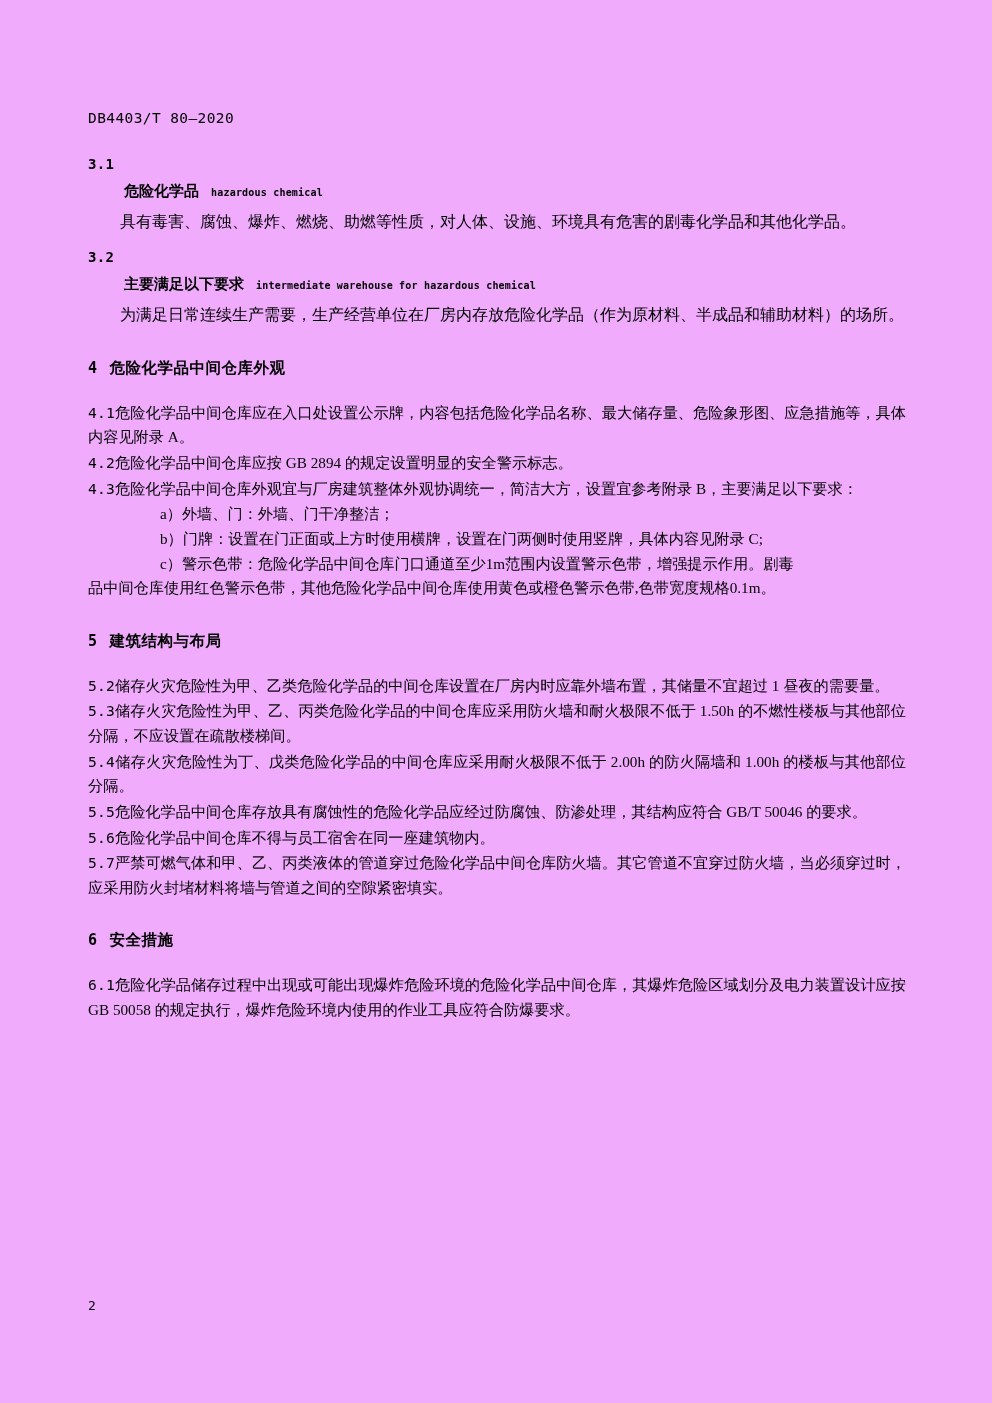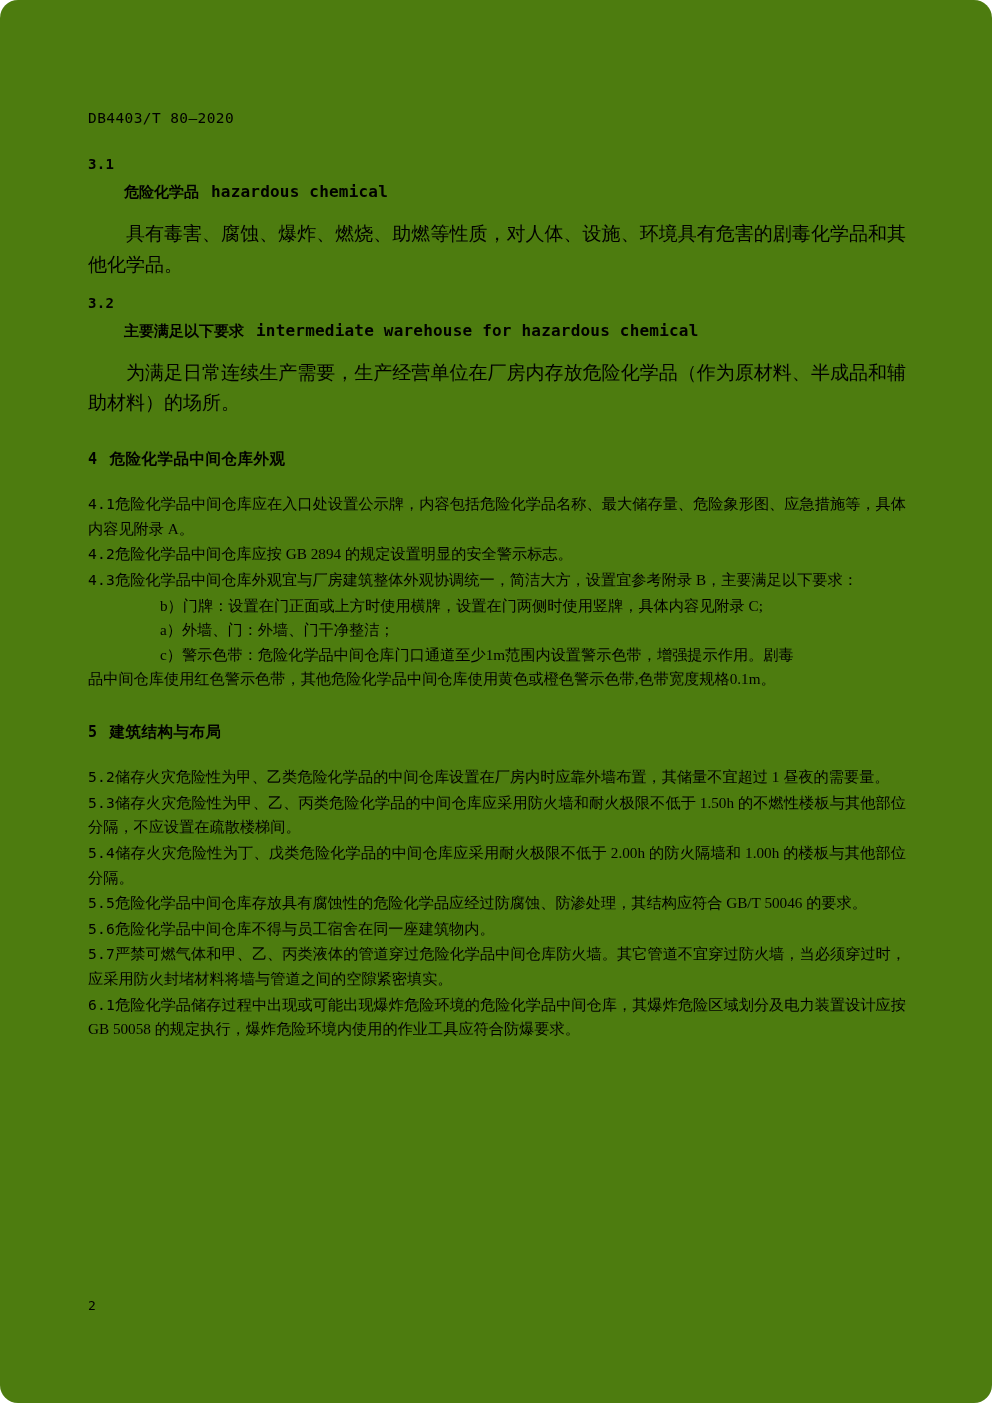--- a/index.html
+++ b/index.html
@@ -4,26 +4,25 @@
 <style>
   html, body {
     margin: 0;
     padding: 0;
     background: #ffffff;
   }
   .page {
     position: relative;
     width: 992px;
     height: 1403px;
-    background: #4d7c0f;
+    background: #f0abfc;
     margin: 0 auto;
     font-family: "Liberation Serif", "DejaVu Serif", serif;
     color: #000000;
     box-sizing: border-box;
-    border-radius: 18px;
   }
   .content {
     position: absolute;
     left: 88px;
     top: 110px;
     width: 818px;
   }
   .header-code {
     font-family: "DejaVu Sans Mono", monospace;
     font-size: 14.5px;
@@ -39,30 +38,30 @@
     font-weight: bold;
   }
   .term-line {
     margin: 10px 0 3px 36px;
     font-size: 15px;
     font-weight: bold;
     font-family: "Liberation Serif", serif;
   }
   .term-line .en {
     font-family: "DejaVu Sans Mono", monospace;
-    font-size: 16px;
+    font-size: 10px;
     font-weight: bold;
     margin-left: 12px;
     letter-spacing: 0.2px;
   }
   .para {
-    font-size: 19px;
+    font-size: 16px;
     line-height: 1.62;
     text-align: justify;
-    margin: 17px 0 2px 0;
+    margin: 8px 0 2px 0;
     text-indent: 2em;
   }
   .section-head {
     font-size: 15.5px;
     font-weight: bold;
     margin: 30px 0 22px 0;
     letter-spacing: 0.5px;
   }
   .section-head .sec-no {
     font-family: "DejaVu Sans Mono", monospace;
@@ -135,22 +134,22 @@
       <span class="n">4.1</span><span>危险化学品中间仓库应在入口处设置公示牌，内容包括危险化学品名称、最大储存量、危险象形图、应急措施等，具体内容见附录 A。</span>
     </p>
     <p class="numbered">
       <span class="n">4.2</span><span>危险化学品中间仓库应按 GB 2894 的规定设置明显的安全警示标志。</span>
     </p>
     <p class="numbered">
       <span class="n">4.3</span><span>危险化学品中间仓库外观宜与厂房建筑整体外观协调统一，简洁大方，设置宜参考附录 B，主要满足以下要求：</span>
     </p>
 
     <div class="sub-wrap">
+      <div class="sub-item">a）外墙、门：外墙、门干净整洁；</div>
       <div class="sub-item">b）门牌：设置在门正面或上方时使用横牌，设置在门两侧时使用竖牌，具体内容见附录 C;</div>
-      <div class="sub-item">a）外墙、门：外墙、门干净整洁；</div>
       <div class="sub-item">c）警示色带：危险化学品中间仓库门口通道至少1m范围内设置警示色带，增强提示作用。剧毒</div>
       <div class="numbered">品中间仓库使用红色警示色带，其他危险化学品中间仓库使用黄色或橙色警示色带,色带宽度规格0.1m。</div>
     </div>
 
     <div class="section-head">
       <span class="sec-no">5</span><span>建筑结构与布局</span>
     </div>
 
     <p class="numbered">
       <span class="n">5.2</span><span>储存火灾危险性为甲、乙类危险化学品的中间仓库设置在厂房内时应靠外墙布置，其储量不宜超过 1 昼夜的需要量。</span>
@@ -164,20 +163,23 @@
     <p class="numbered">
       <span class="n">5.5</span><span>危险化学品中间仓库存放具有腐蚀性的危险化学品应经过防腐蚀、防渗处理，其结构应符合 GB/T 50046 的要求。</span>
     </p>
     <p class="numbered">
       <span class="n">5.6</span><span>危险化学品中间仓库不得与员工宿舍在同一座建筑物内。</span>
     </p>
     <p class="numbered">
       <span class="n">5.7</span><span>严禁可燃气体和甲、乙、丙类液体的管道穿过危险化学品中间仓库防火墙。其它管道不宜穿过防火墙，当必须穿过时，应采用防火封堵材料将墙与管道之间的空隙紧密填实。</span>
     </p>
 
+    <div class="section-head">
+      <span class="sec-no">6</span><span>安全措施</span>
+    </div>
 
     <p class="numbered">
       <span class="n">6.1</span><span>危险化学品储存过程中出现或可能出现爆炸危险环境的危险化学品中间仓库，其爆炸危险区域划分及电力装置设计应按 GB 50058 的规定执行，爆炸危险环境内使用的作业工具应符合防爆要求。</span>
     </p>
 
   </div>
 
   <div class="page-number">2</div>
 
 </div>

